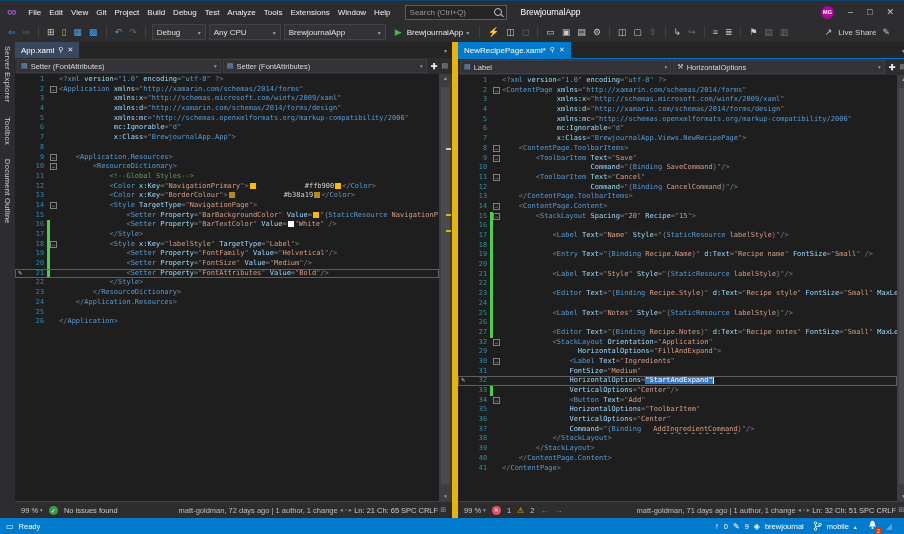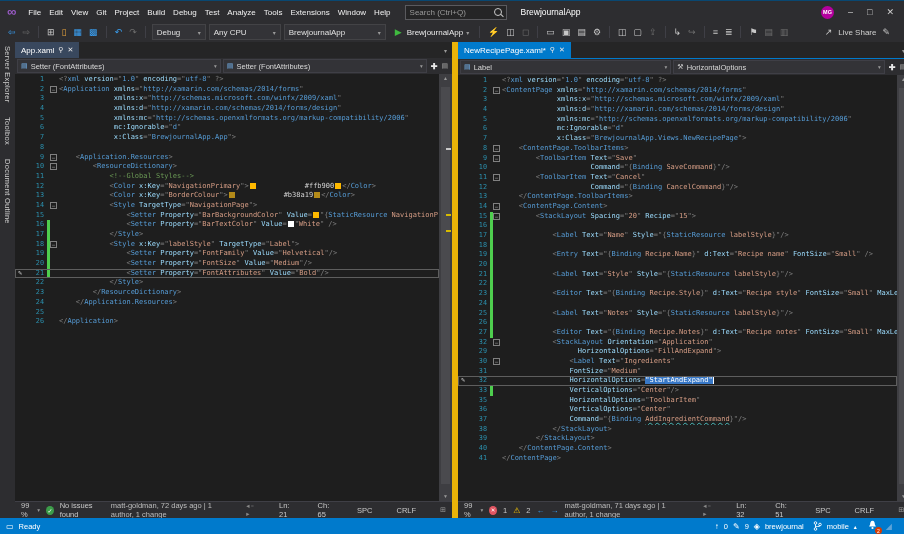--- a/index.html
+++ b/index.html
@@ -65,41 +65,41 @@
   .lchg{width:3px;flex:none;}
   .lchg.g{background:#4ece4e;}
   .lfold{width:9px;flex:none;text-align:center;color:#9a9a9a;font-size:6px;}
   .lfold.box{border:1px solid #808080;background:#1e1e1e;width:7px;height:7px;line-height:5px;
              box-sizing:border-box;margin-top:1px;margin-right:2px;}
   .lcode{flex:1;white-space:pre;overflow:hidden;}
   .tok-d{color:#808080;} .tok-e{color:#569cd6;} .tok-a{color:#9cdcfe;} .tok-v{color:#d69d85;}
   .tok-u{color:#569cd6;} .tok-k{color:#569cd6;} .tok-c{color:#6a9955;} .tok-t{color:#d4d4d4;margin-left:48px;}
   .tok-w{display:inline-block;width:6px;height:6px;margin:0 1px;vertical-align:-1px;}
   .tok-sel{background:#3878c7;color:#ffffff;}
-  .tok-sq{color:#d69d85;text-decoration-line:underline;text-decoration-style:wavy;text-decoration-color:#49b8b8;}
+  .tok-sq{color:#d69d85;text-decoration-line:underline;text-decoration-style:wavy;text-decoration-color:#49b8b8;margin-left:8px;}
   .caret{display:inline-block;width:1px;height:8px;background:#ffffff;vertical-align:middle;}
 
   .vscroll{position:absolute;top:0;right:0;bottom:0;width:13px;background:#3e3e42;}
   .sarrow{height:9px;text-align:center;color:#999;font-size:5px;line-height:9px;}
   .strack{position:absolute;top:9px;bottom:9px;left:0;right:0;}
   .sthumb{position:absolute;left:2px;right:2px;top:1%;height:97%;background:#4a4a4e;}
   .smark{position:absolute;right:1px;width:5px;height:2px;}
 
   .estatus{height:16px;background:#2d2d30;border-top:1px solid #3f3f46;display:flex;align-items:center;
            font-size:7.5px;color:#c8c8c8;gap:6px;padding:0 6px;}
   .zcaret{color:#999;font-size:5.5px;margin-left:-4px;}
   .okcirc{width:9px;height:9px;border-radius:50%;background:#3c9c49;color:#fff;font-size:6px;
           display:inline-flex;align-items:center;justify-content:center;}
   .errcirc{width:9px;height:9px;border-radius:50%;background:#e05561;color:#fff;font-size:5.5px;
            display:inline-flex;align-items:center;justify-content:center;}
   .warntri{color:#fc0;font-size:8px;}
   .bluearrow{color:#3aa0f3;font-size:8px;}
   .gitinfo{color:#bdbdbd;}
   .navarrows{color:#8a8a8a;font-size:6.5px;}
-  .est-right{margin-left:auto;display:flex;gap:24px;align-items:center;}
+  .est-right{margin-left:auto;display:flex;gap:2px;align-items:center;}
   .est-icon{color:#9a9a9a;font-size:7px;}
 
   
   #statusbar{position:absolute;left:0;right:0;bottom:0;height:16px;background:#007acc;color:#ffffff;
              display:flex;align-items:center;font-size:7.5px;padding:0 6px;gap:5px;}
   .sb-right{margin-left:auto;display:flex;align-items:center;gap:5px;padding-right:6px;}
   .sbicon{font-size:8px;color:#fff;}
   #bellwrap{position:relative;margin-left:6px;}
   #bellbadge{position:absolute;right:-5px;bottom:-2px;background:#d83b01;color:#fff;border-radius:50%;
              width:7px;height:7px;font-size:5px;display:flex;align-items:center;justify-content:center;}
@@ -678,20 +678,27 @@
           </div>
           <div class="line">
             <span class="lmargin"></span>
             <span class="lnum">33</span>
             <span class="lchg g"></span>
             <span class="lfold"></span>
             <span class="lcode"><span class="tok-a">                VerticalOptions</span><span class="tok-d">="</span><span class="tok-v">Center</span><span class="tok-d">"/&gt;</span></span>
           </div>
           <div class="line">
             <span class="lmargin"></span>
+            <span class="lnum">34</span>
+            <span class="lchg"></span>
+            <span class="lfold box">−</span>
+            <span class="lcode"><span class="tok-d">                &lt;</span><span class="tok-e">Button </span><span class="tok-a">Text</span><span class="tok-d">="</span><span class="tok-v">Add</span><span class="tok-d">"</span></span>
+          </div>
+          <div class="line">
+            <span class="lmargin"></span>
             <span class="lnum">35</span>
             <span class="lchg"></span>
             <span class="lfold"></span>
             <span class="lcode"><span class="tok-a">                HorizontalOptions</span><span class="tok-d">="</span><span class="tok-v">ToolbarItem</span><span class="tok-d">"</span></span>
           </div>
           <div class="line">
             <span class="lmargin"></span>
             <span class="lnum">36</span>
             <span class="lchg"></span>
             <span class="lfold"></span>

